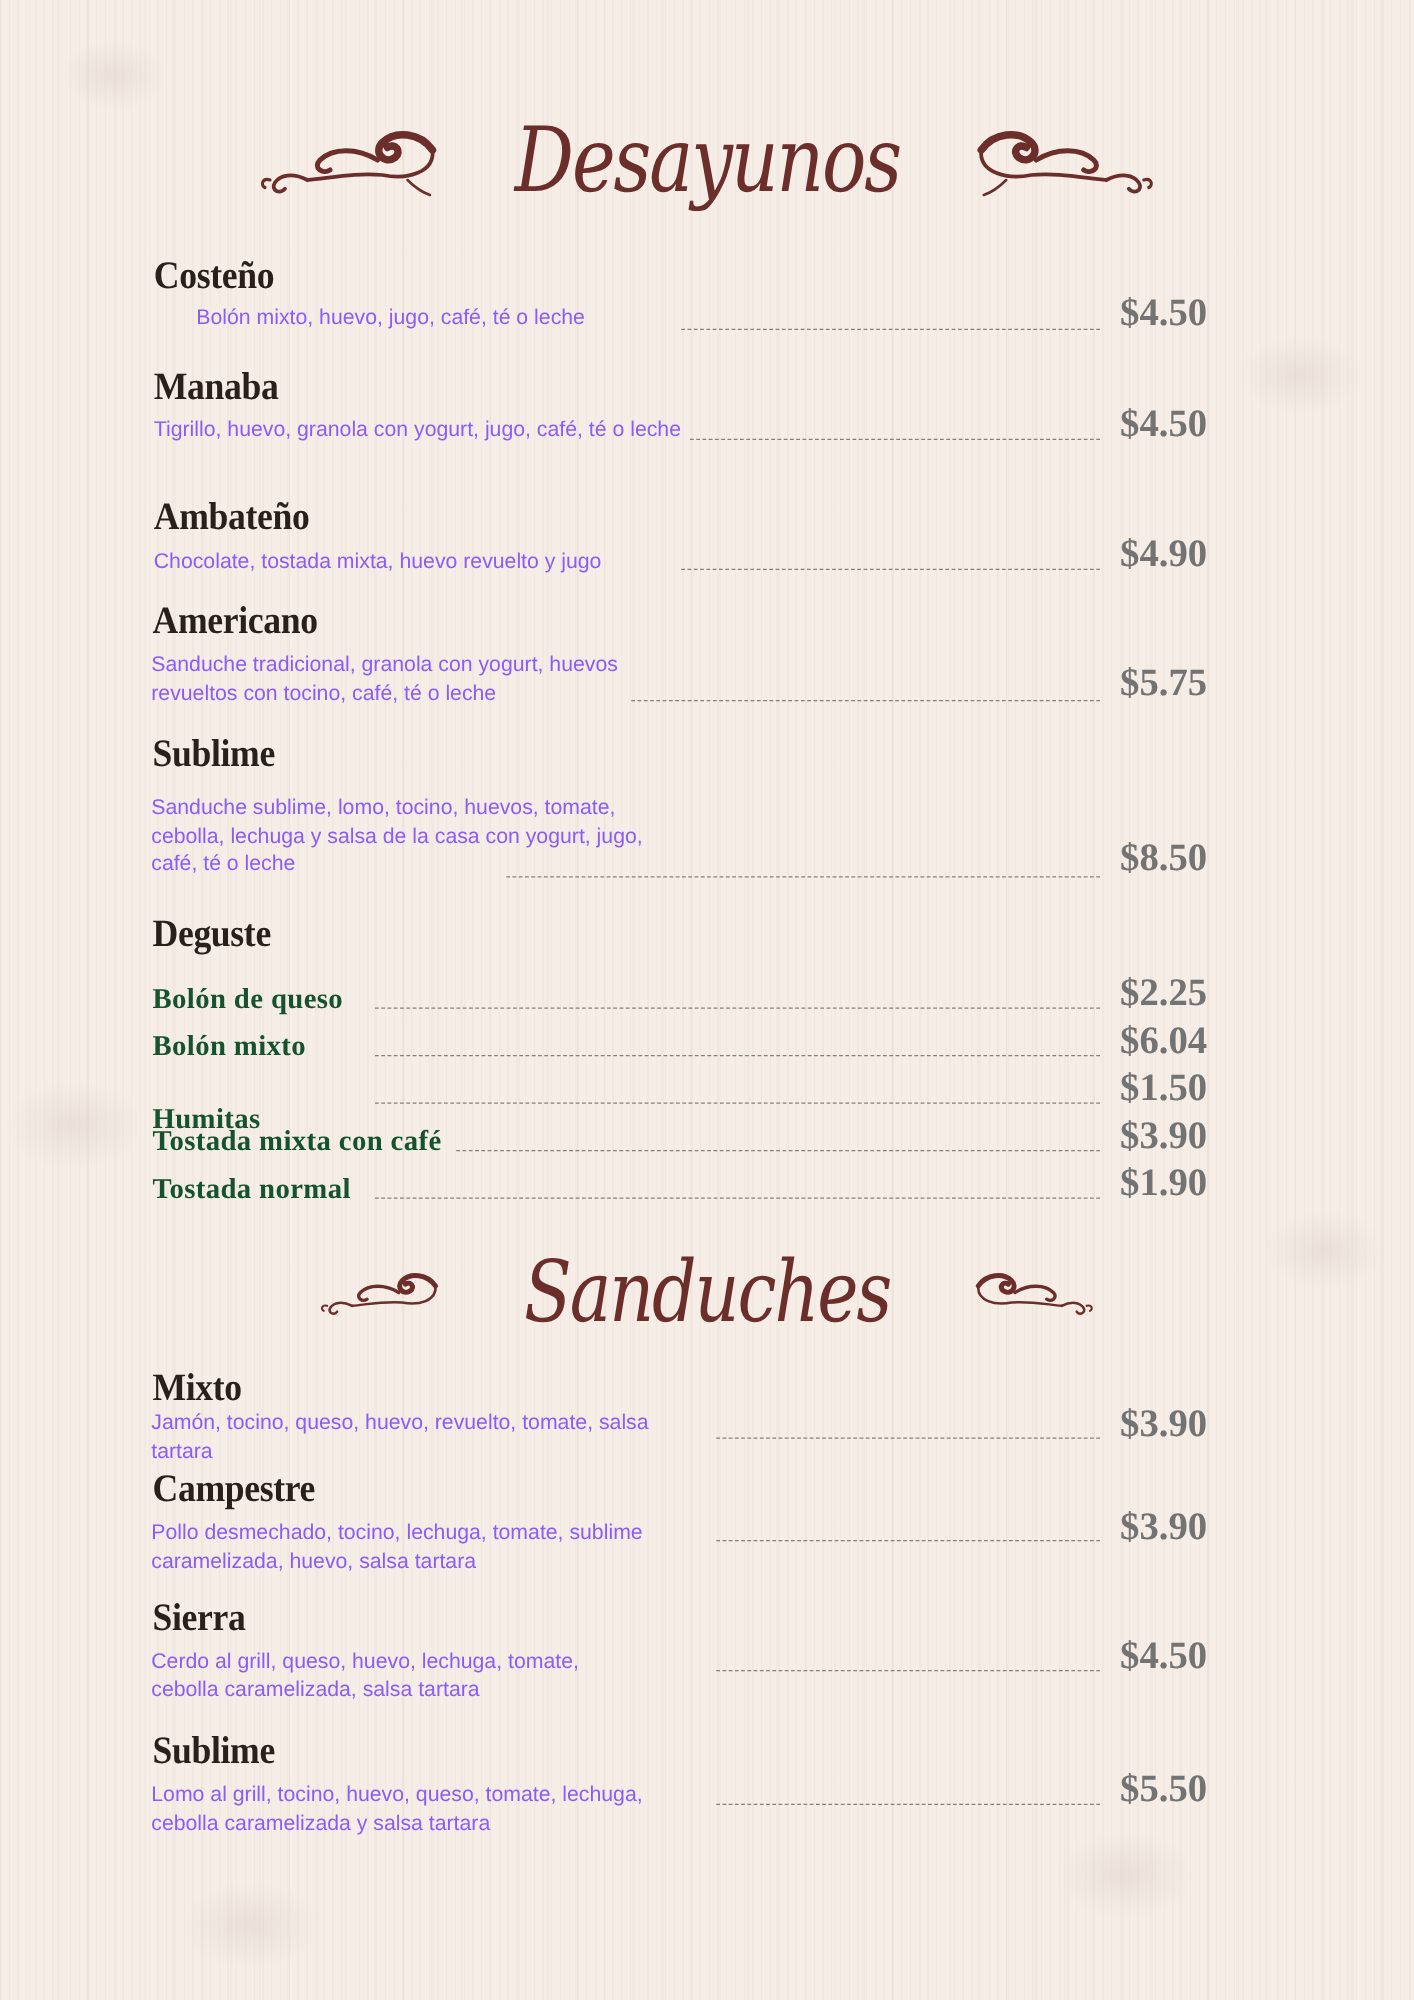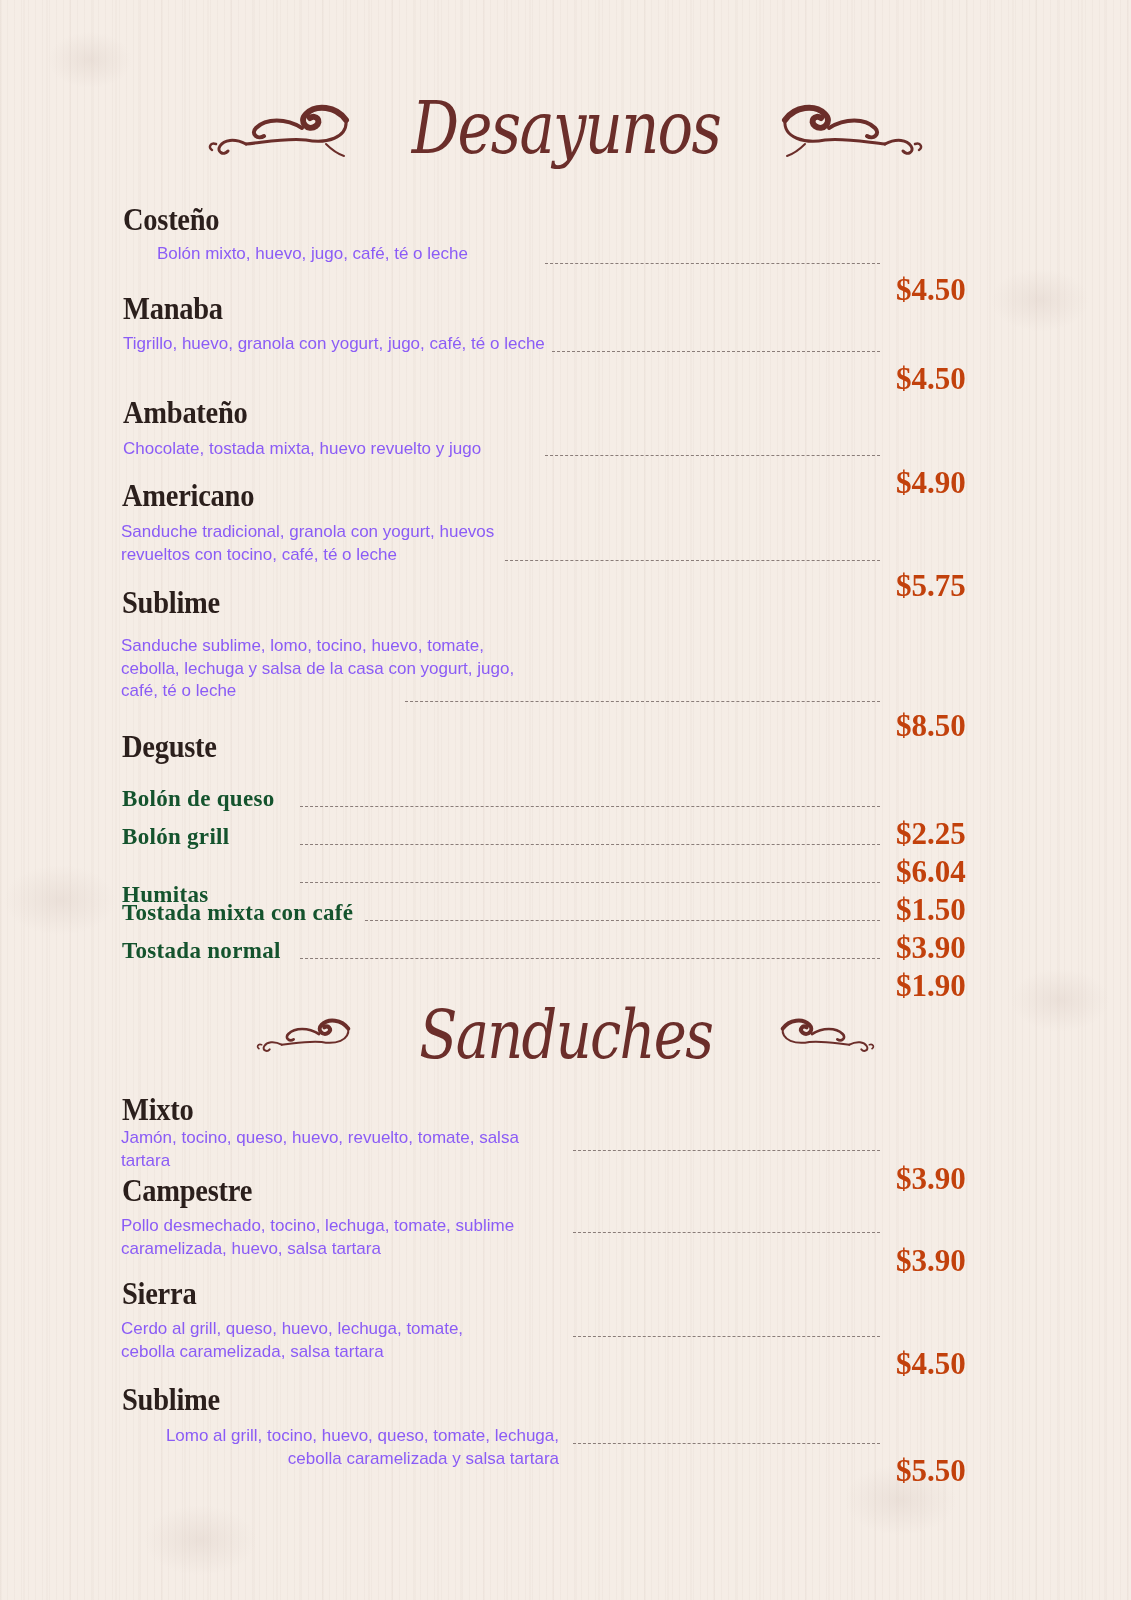--- a/index.html
+++ b/index.html
@@ -34,21 +34,21 @@
   }
   .item-desc{
     position:absolute;font-family:"Liberation Sans", sans-serif;font-size:17px;line-height:22.5px;
     color:#8b5cf6;font-weight:500;
   }
   .leader{
     position:absolute;height:0;border-bottom:1.5px dashed #8a7d79;
   }
   .price{
     position:absolute;left:896px;font-family:"Liberation Serif", serif;font-weight:bold;
-    font-size:31px;color:#c2410c;white-space:nowrap;margin-top:40px;
+    font-size:31px;color:#737373;white-space:nowrap;
   }
   .simple-name{
     position:absolute;left:122px;font-family:"Liberation Serif", serif;font-weight:bold;
     font-size:23px;color:#14532d;white-space:nowrap;letter-spacing:0.3px;
   }
 </style>
 </head>
 <body>
 
 <div class="section-title" style="top:88px;height:80px;">
@@ -102,33 +102,33 @@
 
 <div class="item">
   <div class="item-name" style="left:122px;top:478px;">Americano</div>
   <div class="item-desc" style="left:121px;top:521px;width:385px;">Sanduche tradicional, granola con yogurt, huevos revueltos con tocino, café, té o leche</div>
   <div class="leader" style="left:505px;top:560px;width:375px;"></div>
   <div class="price" style="top:528px;">$5.75</div>
 </div>
 
 <div class="item">
   <div class="item-name" style="left:122px;top:585px;">Sublime</div>
-  <div class="item-desc" style="left:121px;top:635px;width:410px;">Sanduche sublime, lomo, tocino, huevo, tomate, cebolla, lechuga y salsa de la casa con yogurt, jugo, café, té o leche</div>
+  <div class="item-desc" style="left:121px;top:635px;width:410px;">Sanduche sublime, lomo, tocino, huevos, tomate, cebolla, lechuga y salsa de la casa con yogurt, jugo, café, té o leche</div>
   <div class="leader" style="left:405px;top:701px;width:475px;"></div>
   <div class="price" style="top:668px;">$8.50</div>
 </div>
 
 <div class="item">
   <div class="item-name" style="left:122px;top:729px;">Deguste</div>
 
   <div class="simple-name" style="top:786px;">Bolón de queso</div>
   <div class="leader" style="left:300px;top:806px;width:580px;"></div>
   <div class="price" style="top:776px;">$2.25</div>
 
-  <div class="simple-name" style="top:824px;">Bolón grill</div>
+  <div class="simple-name" style="top:824px;">Bolón mixto</div>
   <div class="leader" style="left:300px;top:844px;width:580px;"></div>
   <div class="price" style="top:814px;">$6.04</div>
 
   <div class="simple-name" style="top:862px;margin-top:20px;">Humitas</div>
   <div class="leader" style="left:300px;top:882px;width:580px;"></div>
   <div class="price" style="top:852px;">$1.50</div>
 
   <div class="simple-name" style="top:900px;">Tostada mixta con café</div>
   <div class="leader" style="left:365px;top:920px;width:515px;"></div>
   <div class="price" style="top:890px;">$3.90</div>
@@ -180,16 +180,16 @@
 
 <div class="item">
   <div class="item-name" style="left:122px;top:1276px;">Sierra</div>
   <div class="item-desc" style="left:121px;top:1318px;width:400px;">Cerdo al grill, queso, huevo, lechuga, tomate, cebolla caramelizada, salsa tartara</div>
   <div class="leader" style="left:573px;top:1336px;width:307px;"></div>
   <div class="price" style="top:1306px;">$4.50</div>
 </div>
 
 <div class="item">
   <div class="item-name" style="left:122px;top:1382px;">Sublime</div>
-  <div class="item-desc" style="left:109px;top:1425px;width:450px;text-align:right;">Lomo al grill, tocino, huevo, queso, tomate, lechuga, cebolla caramelizada y salsa tartara</div>
+  <div class="item-desc" style="left:121px;top:1425px;width:450px;">Lomo al grill, tocino, huevo, queso, tomate, lechuga, cebolla caramelizada y salsa tartara</div>
   <div class="leader" style="left:573px;top:1443px;width:307px;"></div>
   <div class="price" style="top:1413px;text-align:right;">$5.50</div>
 </div>
 
 </body></html>

